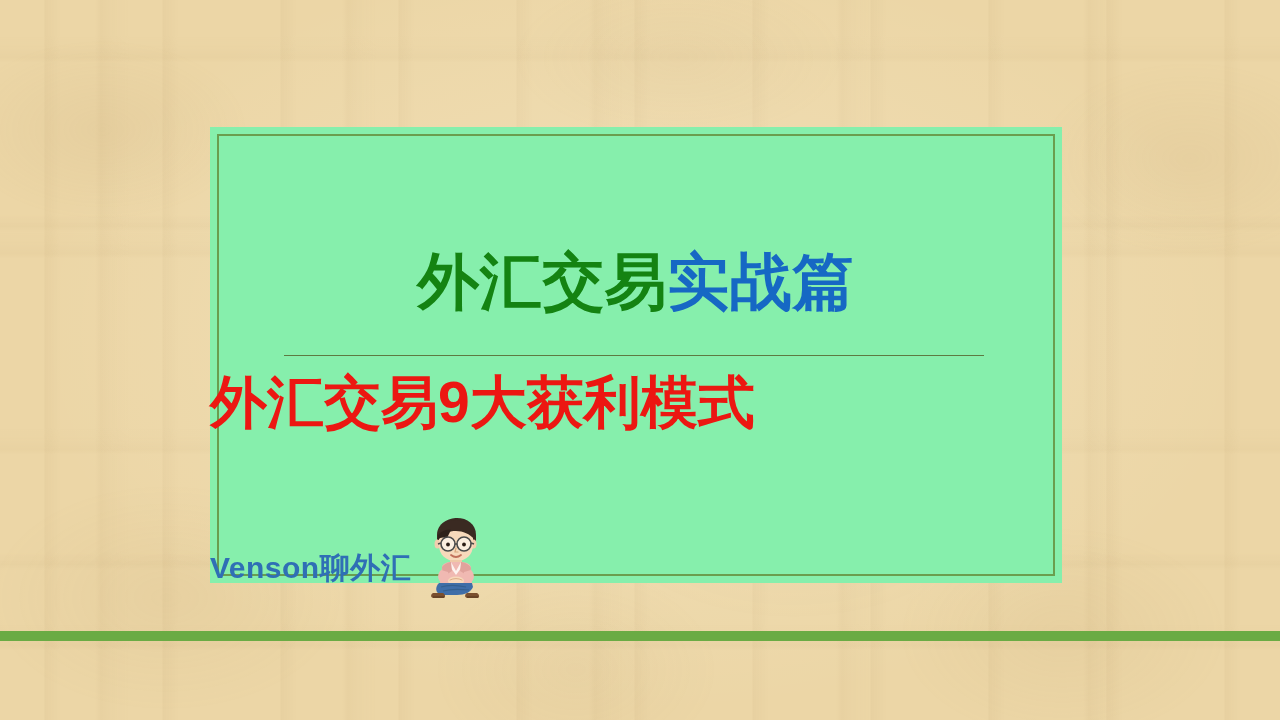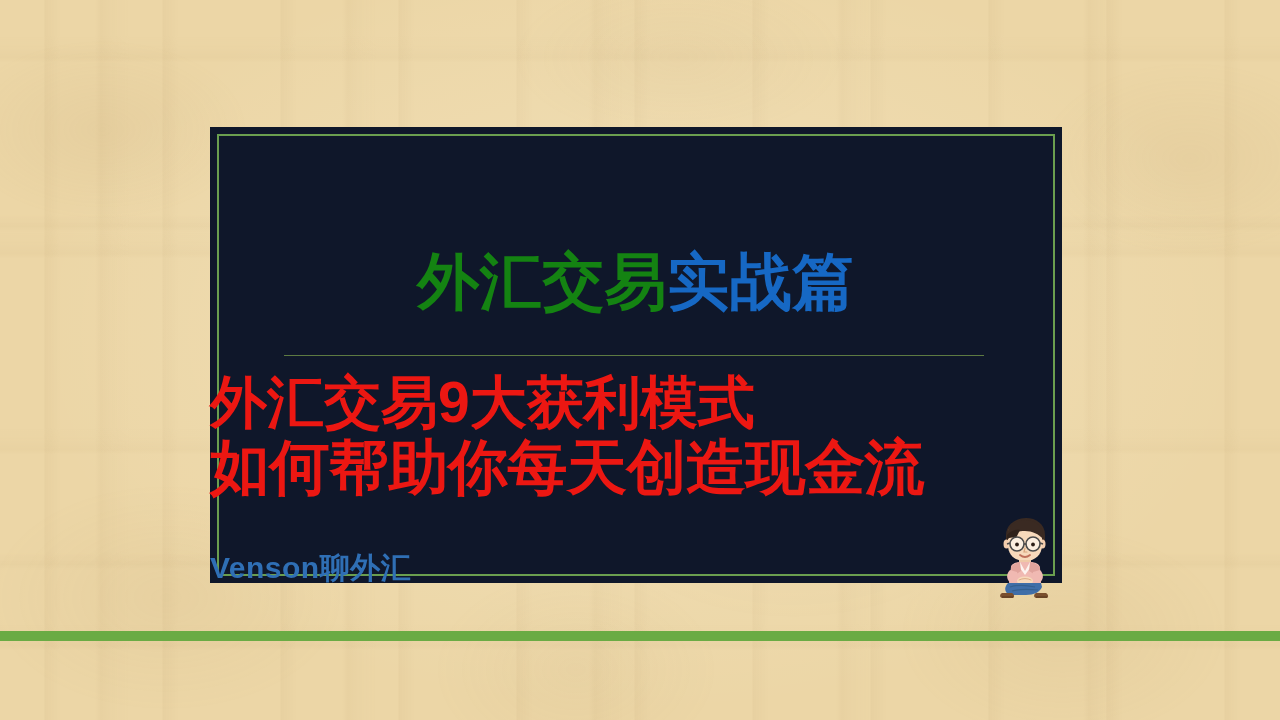--- a/index.html
+++ b/index.html
@@ -92,21 +92,21 @@
     background-color: #6aab44;
   }
 
   
   .title-card {
     position: absolute;
     left: 210px;
     top: 127px;
     width: 852px;
     height: 456px;
-    background: #0f172a;
+    background: #86efac;
     box-sizing: border-box;
   }
   .title-card-inner {
     position: absolute;
     left: 7px;
     top: 7px;
     right: 7px;
     bottom: 7px;
     border: 2px solid #6a9e4f;
     box-sizing: border-box;
@@ -168,21 +168,21 @@
   }
 
   
   .signature-row {
     position: absolute;
     top: 388px;
     left: 0;
     right: 0;
     display: flex;
     align-items: flex-end;
-    justify-content: space-between;
+    justify-content: flex-start;
     gap: 6px;
   }
   .signature-text {
     color: #2f6fb5;
     font-size: 30px;
     font-weight: bold;
     letter-spacing: 0.5px;
     white-space: nowrap;
     padding-bottom: 12px;
   }
@@ -210,21 +210,20 @@
     <div class="card-content">
 
       <h1 class="heading">
         <span class="seg-green">外汇交易</span><span class="seg-blue">实战篇</span>
       </h1>
 
       <div class="divider"></div>
 
       <div class="subtitle">
         <span class="subtitle-line line-1">外汇交易9大获利模式</span>
-        <span class="subtitle-line line-2">如何帮助你每天创造现金流</span>
       </div>
 
       <div class="signature-row">
         <span class="signature-text">Venson聊外汇</span>
 
         <svg class="avatar" viewBox="0 0 76 86">
 
           <path d="M20 20 C20 8, 32 3, 40 3 C50 3, 59 9, 59 20 L59 30 L20 30 Z" fill="#3a2a22"></path>
 
           <ellipse cx="20.5" cy="29" rx="3" ry="4.5" fill="#f2cdae"></ellipse>

